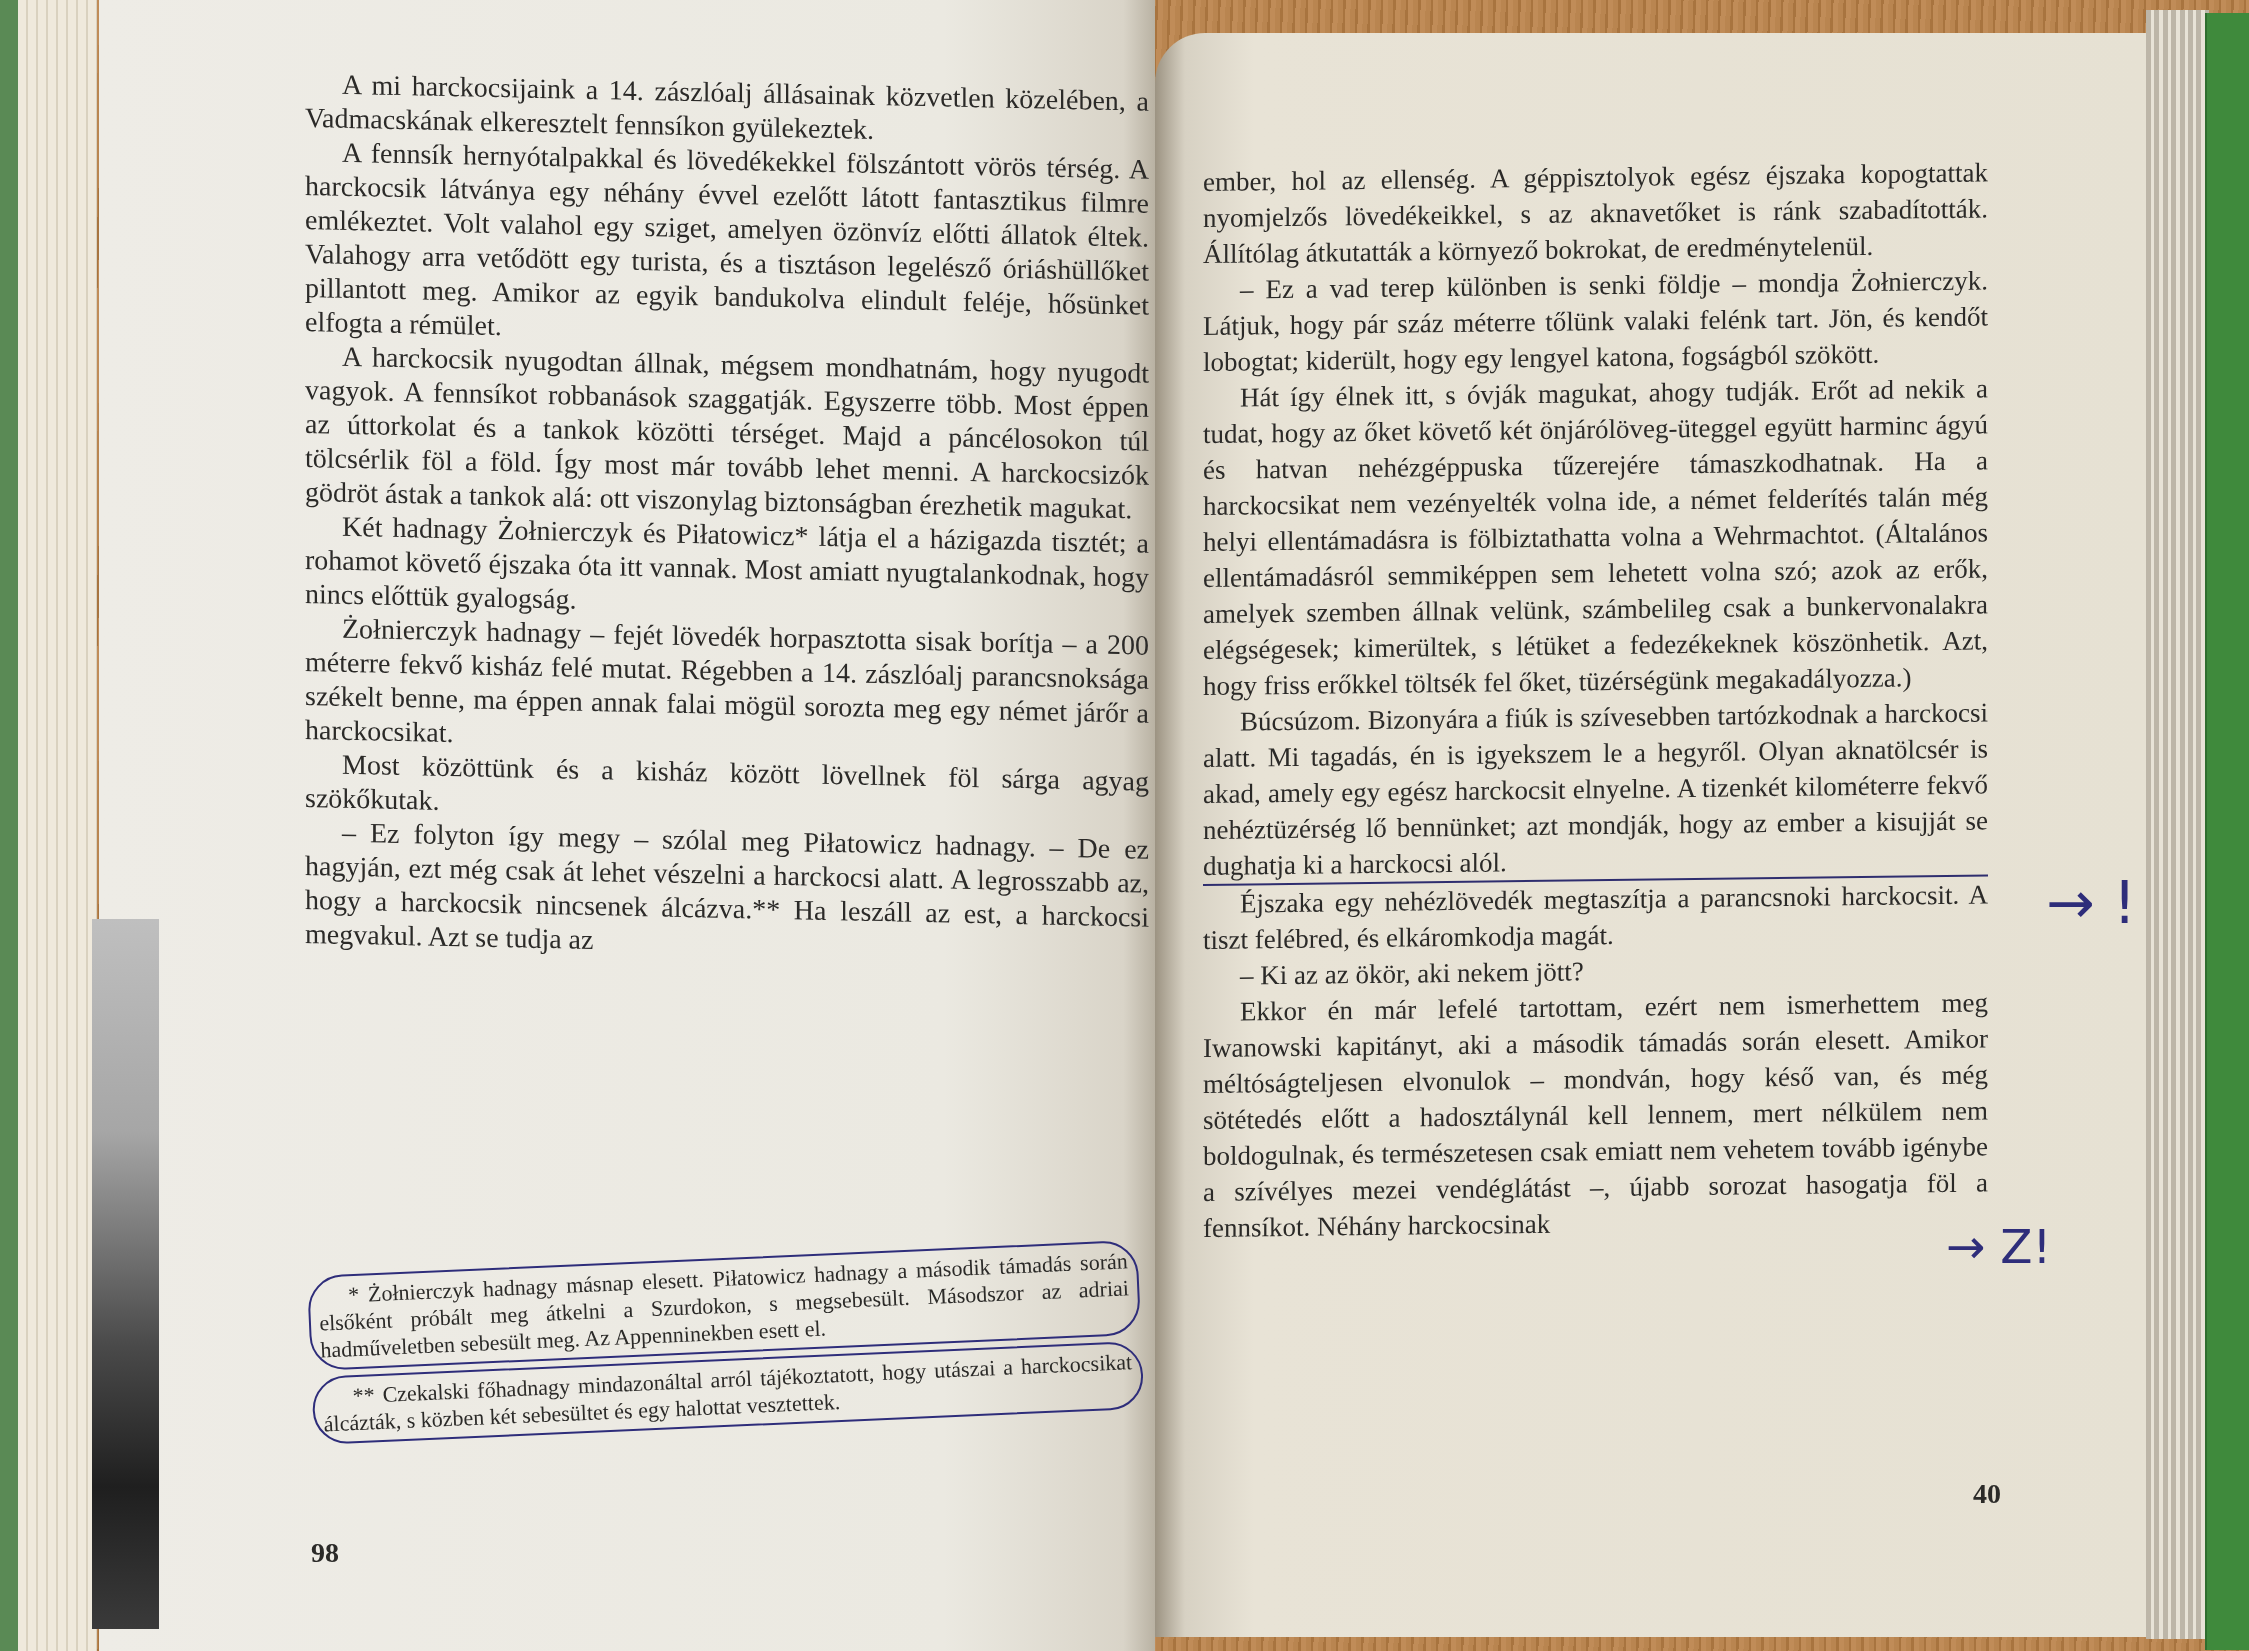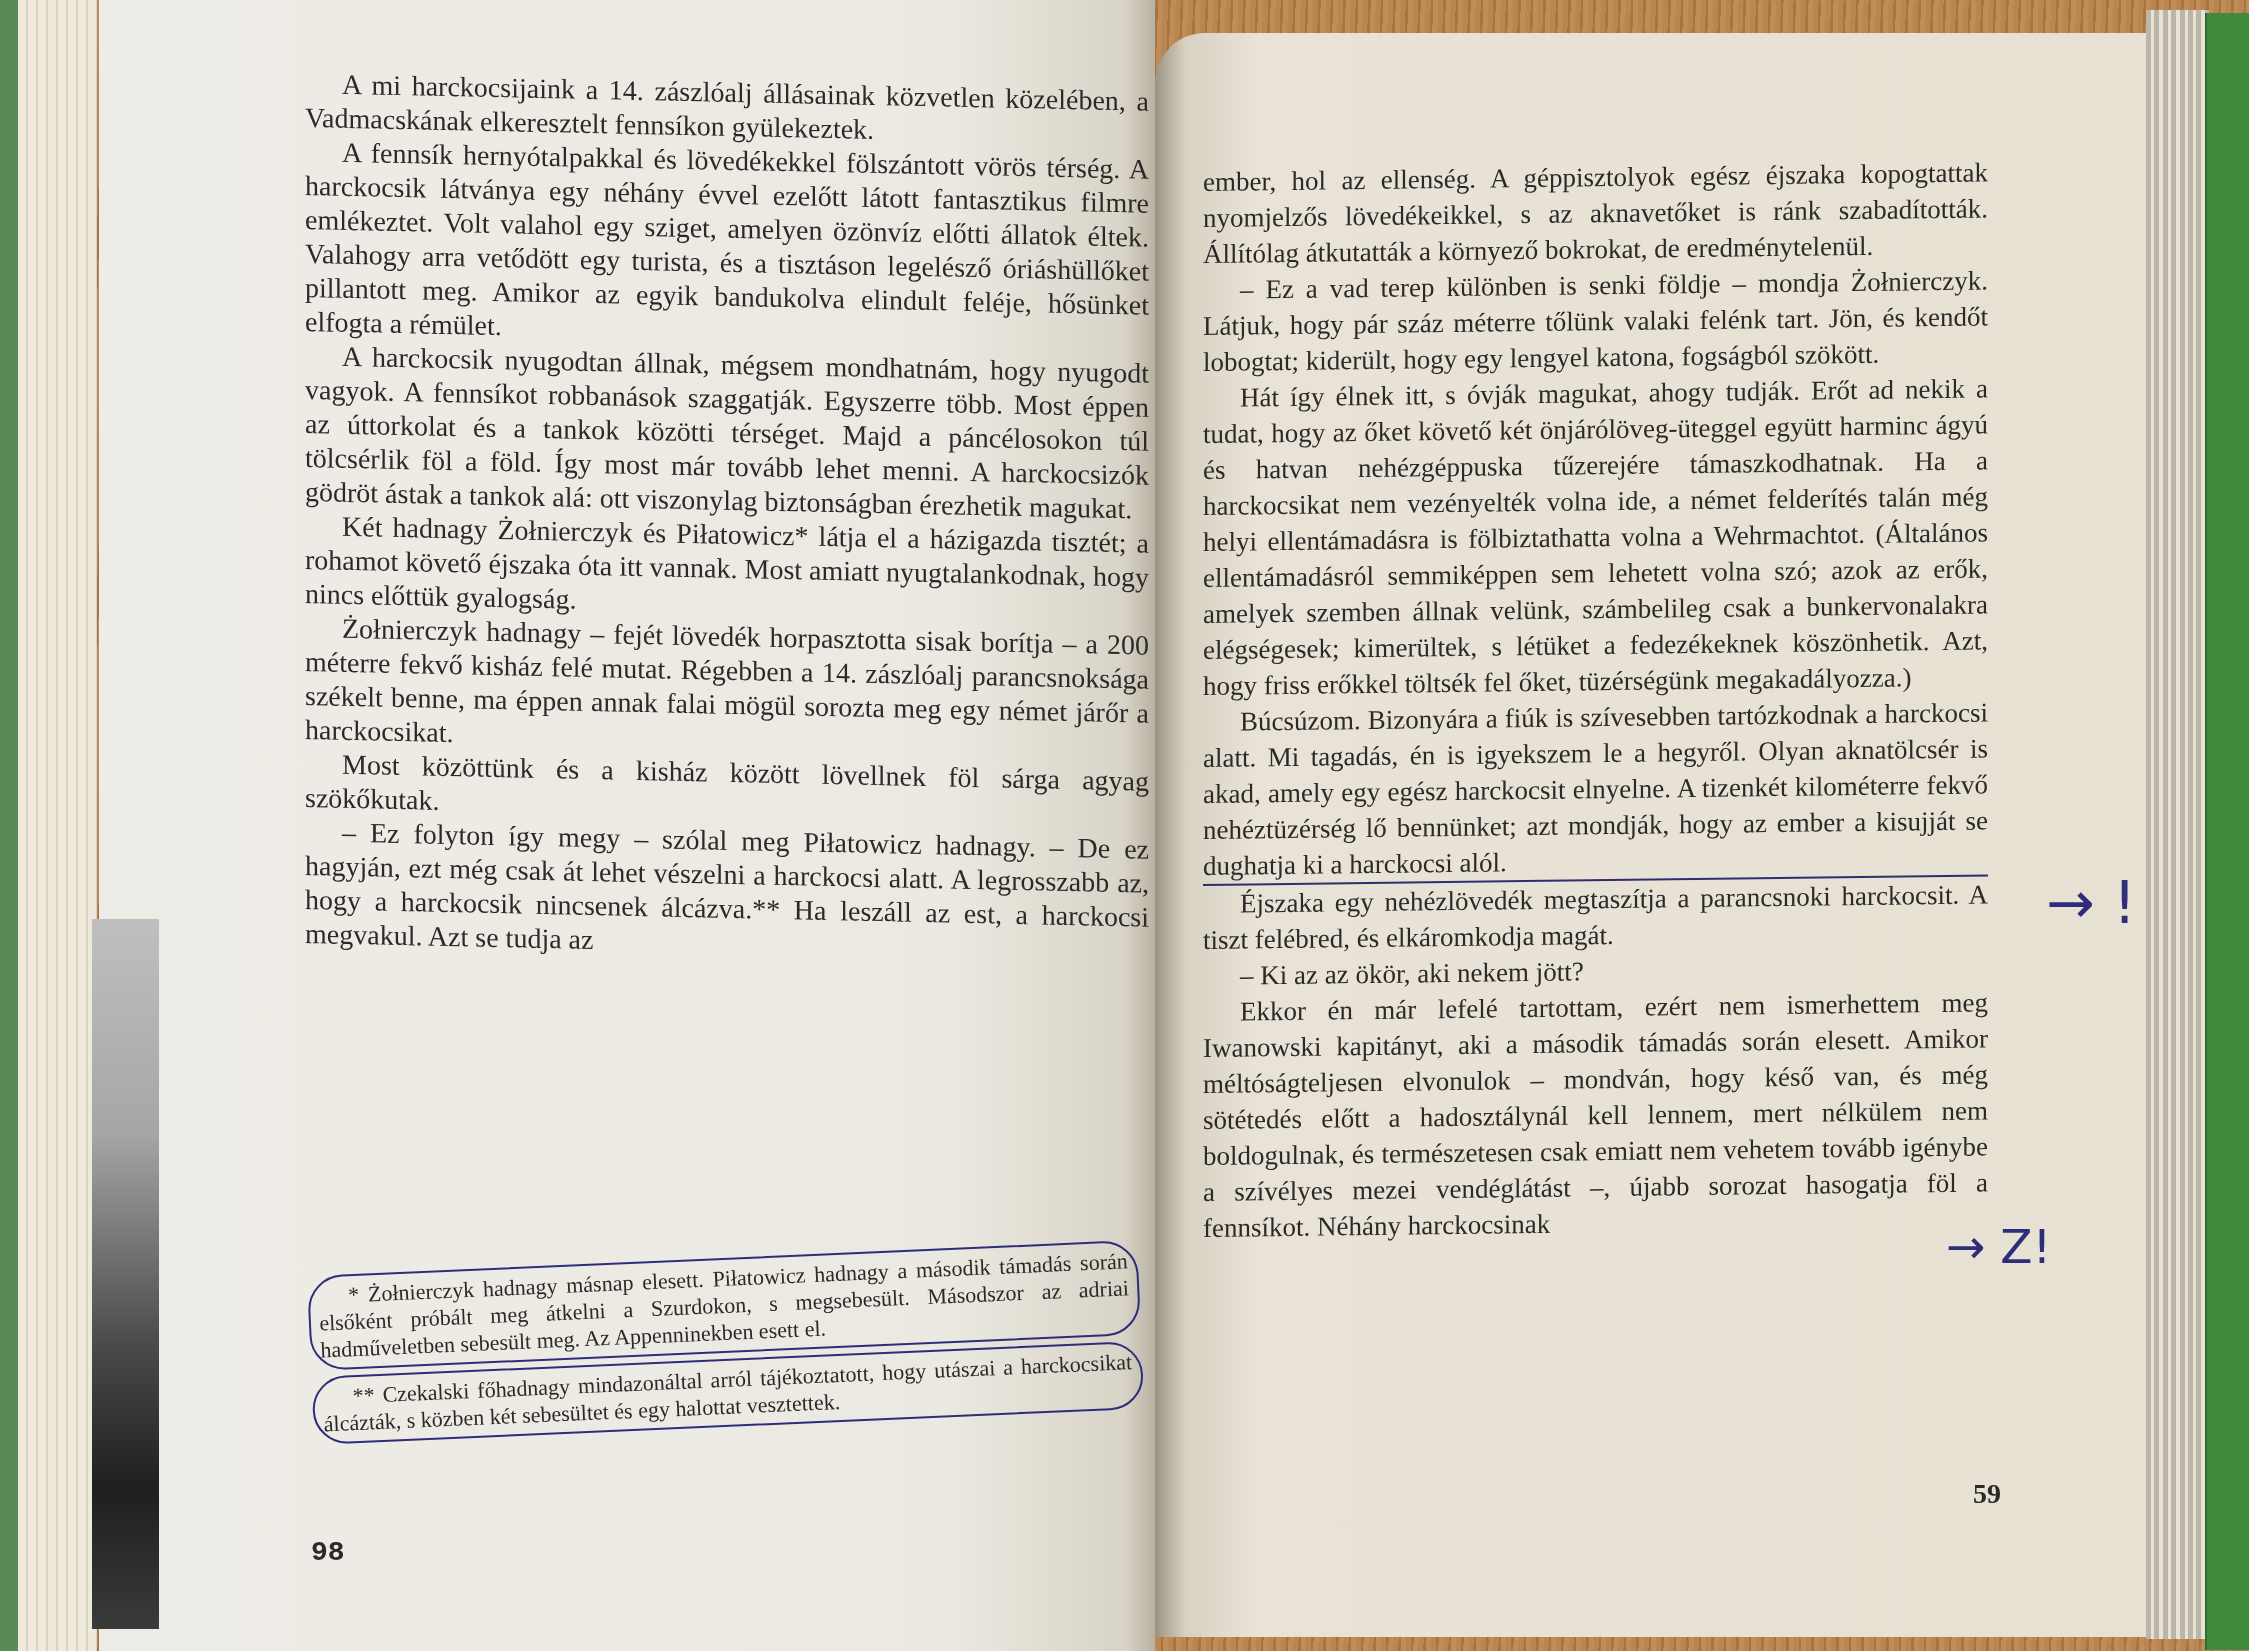--- a/index.html
+++ b/index.html
@@ -21,21 +21,21 @@
   .photo-strip{position:absolute;left:92px;top:919px;width:67px;height:710px;
     background:linear-gradient(180deg,#bfbfbf 0%,#a6a6a6 30%,#4a4a4a 60%,#1f1f1f 80%,#3a3a3a 100%);}
   .text{position:absolute;font-size:28px;line-height:34px;text-align:justify;}
   .text p{margin:0;text-indent:37px;}
   .text p.noind{text-indent:0;}
   .left-text{left:305px;top:67px;width:844px;transform:skewY(1.2deg);transform-origin:left top;}
   .right-text{left:1203px;top:164px;width:785px;transform:skewY(-0.7deg);transform-origin:left top;font-size:27px;line-height:36px;}
   .footnotes{position:absolute;left:309px;top:1278px;width:827px;font-size:22px;line-height:27px;text-align:justify;transform:rotate(-2.5deg);transform-origin:left top;}
   .footnotes p{margin:0;text-indent:30px;}
   .pagenum{position:absolute;font-size:28px;font-weight:bold;}
-  .pn-left{left:311px;top:1537px;font-family:Liberation Mono, monospace;}
+  .pn-left{left:311px;top:1537px;}
   .pn-right{left:1973px;top:1478px;}
   .hl{border-bottom:2.5px solid #2e2d6e;}
   .mark{position:absolute;color:#2e2d7a;font-family:"DejaVu Sans",sans-serif;font-size:58px;}
 </style>
 </head>
 <body>
 
 <div class="cover left"></div>
 <div class="edges left"></div>
 <div class="page left"></div>
@@ -64,17 +64,17 @@
 <div class="text right-text">
   <p class="noind">ember, hol az ellenség. A géppisztolyok egész éjszaka kopogtattak nyomjelzős lövedékeikkel, s az aknavetőket is ránk szabadították. Állítólag átkutatták a környező bokrokat, de eredménytelenül.</p>
   <p>– Ez a vad terep különben is senki földje – mondja Żołnierczyk. Látjuk, hogy pár száz méterre tőlünk valaki felénk tart. Jön, és kendőt lobogtat; kiderült, hogy egy lengyel katona, fogságból szökött.</p>
   <p>Hát így élnek itt, s óvják magukat, ahogy tudják. Erőt ad nekik a tudat, hogy az őket követő két önjárólöveg-üteggel együtt harminc ágyú és hatvan nehézgéppuska tűzerejére támaszkodhatnak. Ha a harckocsikat nem vezényelték volna ide, a német felderítés talán még helyi ellentámadásra is fölbiztathatta volna a Wehrmachtot. (Általános ellentámadásról semmiképpen sem lehetett volna szó; azok az erők, amelyek szemben állnak velünk, számbelileg csak a bunkervonalakra elégségesek; kimerültek, s létüket a fedezékeknek köszönhetik. Azt, hogy friss erőkkel töltsék fel őket, tüzérségünk megakadályozza.)</p>
   <p class="hl">Búcsúzom. Bizonyára a fiúk is szívesebben tartózkodnak a harckocsi alatt. Mi tagadás, én is igyekszem le a hegyről. Olyan aknatölcsér is akad, amely egy egész harckocsit elnyelne. A tizenkét kilométerre fekvő nehéztüzérség lő bennünket; azt mondják, hogy az ember a kisujját se dughatja ki a harckocsi alól.</p>
   <p>Éjszaka egy nehézlövedék megtaszítja a parancsnoki harckocsit. A tiszt felébred, és elkáromkodja magát.</p>
   <p>– Ki az az ökör, aki nekem jött?</p>
   <p>Ekkor én már lefelé tartottam, ezért nem ismerhettem meg Iwanowski kapitányt, aki a második támadás során elesett. Amikor méltóságteljesen elvonulok – mondván, hogy késő van, és még sötétedés előtt a hadosztálynál kell lennem, mert nélkülem nem boldogulnak, és természetesen csak emiatt nem vehetem tovább igénybe a szívélyes mezei vendéglátást –, újabb sorozat hasogatja föl a fennsíkot. Néhány harckocsinak</p>
 </div>
 
-<div class="pagenum pn-right">59</div>
+<div class="pagenum pn-right">40</div>
 
 <div class="mark" style="left:2046px;top:869px;">→ !</div>
 <div class="mark" style="left:1946px;top:1219px;font-size:47px;">→ Z!</div>
 
 
 </body></html>

